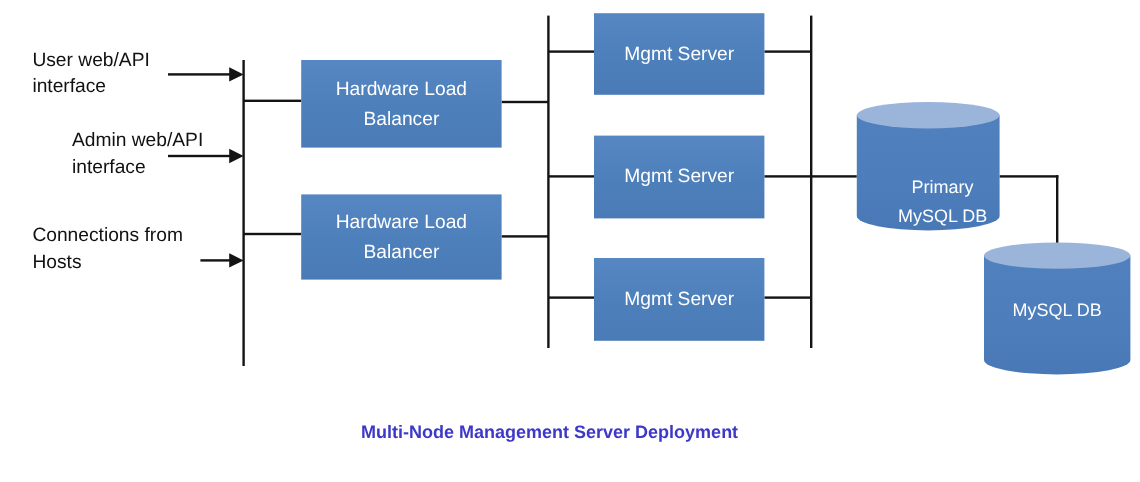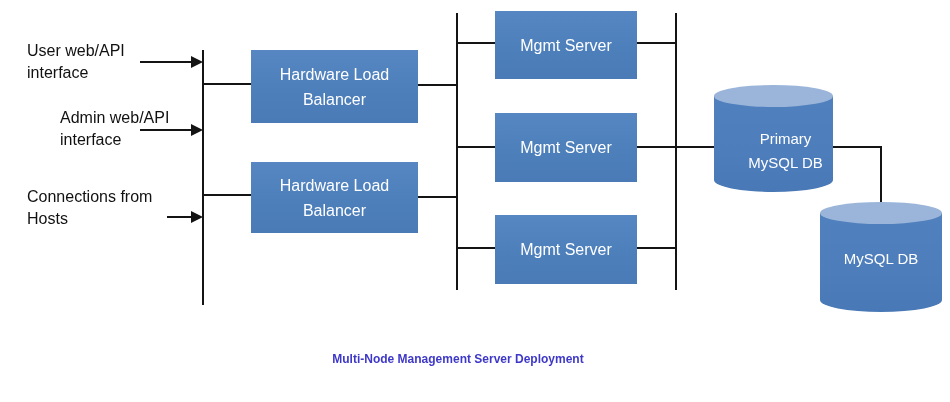--- a/index.html
+++ b/index.html
@@ -63,21 +63,21 @@
     font-size: 15px;
     line-height: 24px;
   }
   .diagram-title {
     position: absolute;
     left: 58px;
     width: 800px;
     top: 352px;
     text-align: center;
     font-weight: bold;
-    font-size: 12px;
+    font-size: 15px;
   }
 </style>
 </head>
 <body>
 
 <div class="canvas">
 
   <div class="input-label" style="left:27px; top:40px;">
     <div>User web/API</div>
     <div>interface</div>
@@ -138,21 +138,21 @@
   <div class="node-box" style="left:495px; top:113px; width:142px; height:69px;">
     <div class="box-label">Mgmt Server</div>
   </div>
   <div class="node-box" style="left:495px; top:215px; width:142px; height:69px;">
     <div class="box-label">Mgmt Server</div>
   </div>
 
   <div class="cylinder" style="left:714px; top:85px; width:119px; height:107px;">
     <div class="cyl-body"></div>
     <div class="cyl-top"></div>
-    <div class="cyl-label" style="top:42px;margin-left:24px;">
+    <div class="cyl-label" style="top:60px;margin-left:24px;">
       <div>Primary</div>
       <div>MySQL DB</div>
     </div>
   </div>
 
   <div class="cylinder" style="left:820px; top:202px; width:122px; height:110px;">
     <div class="cyl-body"></div>
     <div class="cyl-top"></div>
     <div class="cyl-label" style="top:45px;">
       <div>MySQL DB</div>

